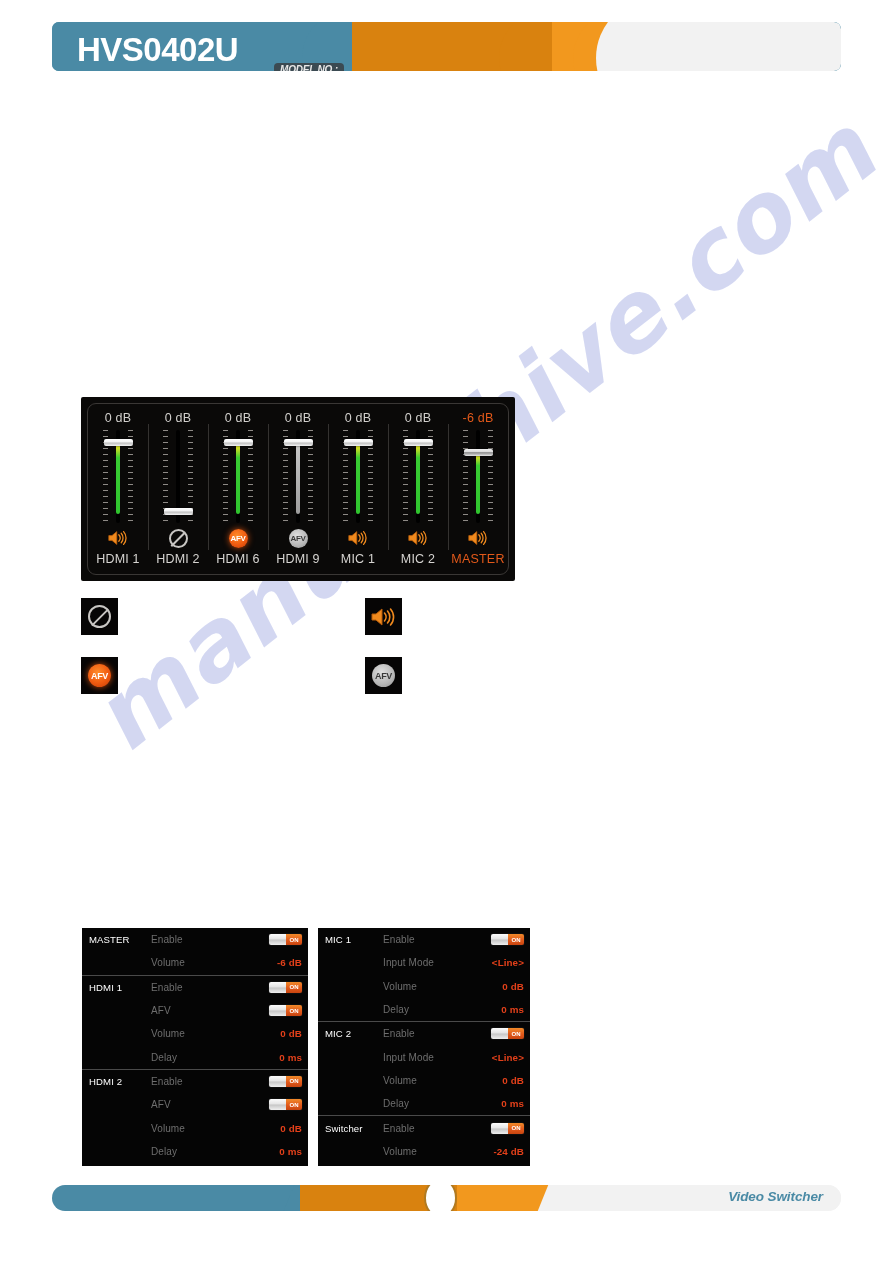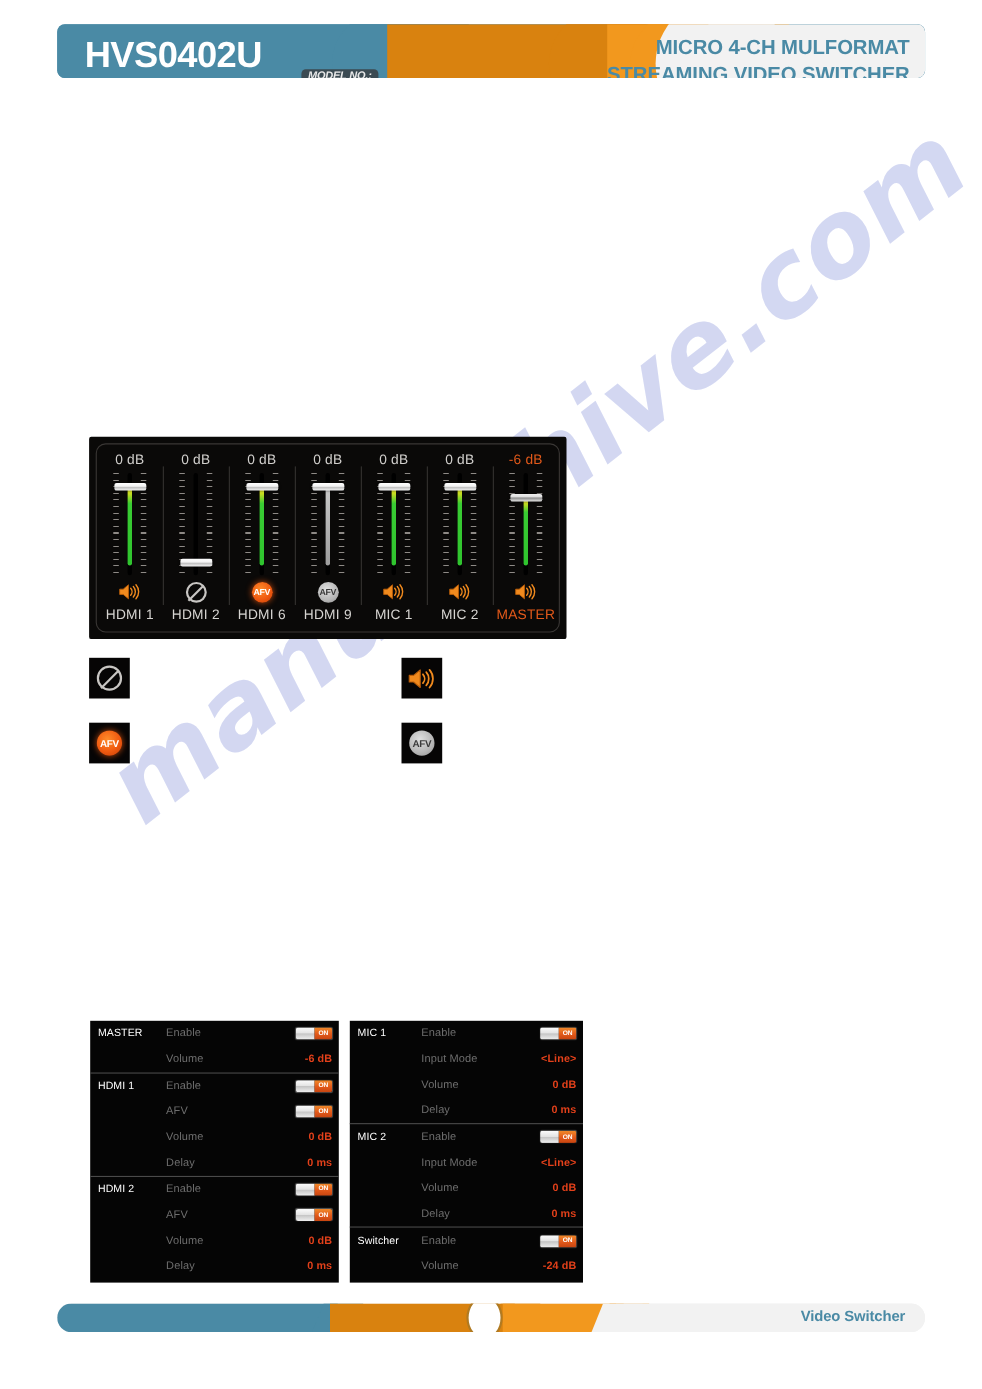--- a/index.html
+++ b/index.html
@@ -350,20 +350,21 @@
 
   
   .footer {
     position: absolute;
     left: 52px; top: 1185px;
     width: 789px; height: 26px;
     border-radius: 13px;
     overflow: hidden;
     background: #f2f2f2;
     z-index: 10;
+    font-style: italic;
   }
   .ft-teal { position: absolute; left: 0; top: 0; width: 255px; height: 100%; background: #4a8aa5; }
   .ft-teal:after{ content:""; position:absolute; right:-18px; top:0; width:36px; height:100%; background:#4a8aa5; transform: skewX(-22deg); }
   .ft-o1 { position: absolute; left: 248px; top: 0; width: 168px; height: 100%; background: #d9820f; }
   .ft-o1:after{ content:""; position:absolute; right:-18px; top:0; width:36px; height:100%; background:#d9820f; transform: skewX(-22deg); }
   .ft-o2 { position: absolute; left: 405px; top: 0; width: 110px; height: 100%; background: #f2981e; }
   .ft-o2:after{ content:""; position:absolute; right:-18px; top:0; width:36px; height:100%; background:#f2981e; transform: skewX(-22deg); }
   .ft-white { position: absolute; left: 508px; top: 0; right: 0; height: 100%; background: #f2f2f2; }
   .ft-white:before{ content:""; position:absolute; left:-17px; top:0; width:36px; height:100%; background:#f2f2f2; transform: skewX(-22deg); }
   .pagecircle {
@@ -394,24 +395,20 @@
   <span>manualshive.com</span>
 </div>
 
 <div class="header">
   <div class="hdr-teal"></div>
   <div class="hdr-orange1"></div>
   <div class="hdr-orange2"></div>
   <div class="hdr-white"></div>
   <div class="model-name">HVS0402U</div>
   <div class="model-badge">MODEL NO.:</div>
-  <div class="hdr-title">
-    <div>MICRO 4-CH MULFORMAT</div>
-    <div>STREAMING VIDEO SWITCHER</div>
-  </div>
 </div>
 
 <div class="mixer">
   <div class="mixer-inner" id="mixer-channels">
       <div class="ch">
         <div class="ch-db">0 dB</div>
         <div class="fader">
           <div class="ticks l"></div>
           <div class="ticks r"></div>
           <div class="slot"></div>

